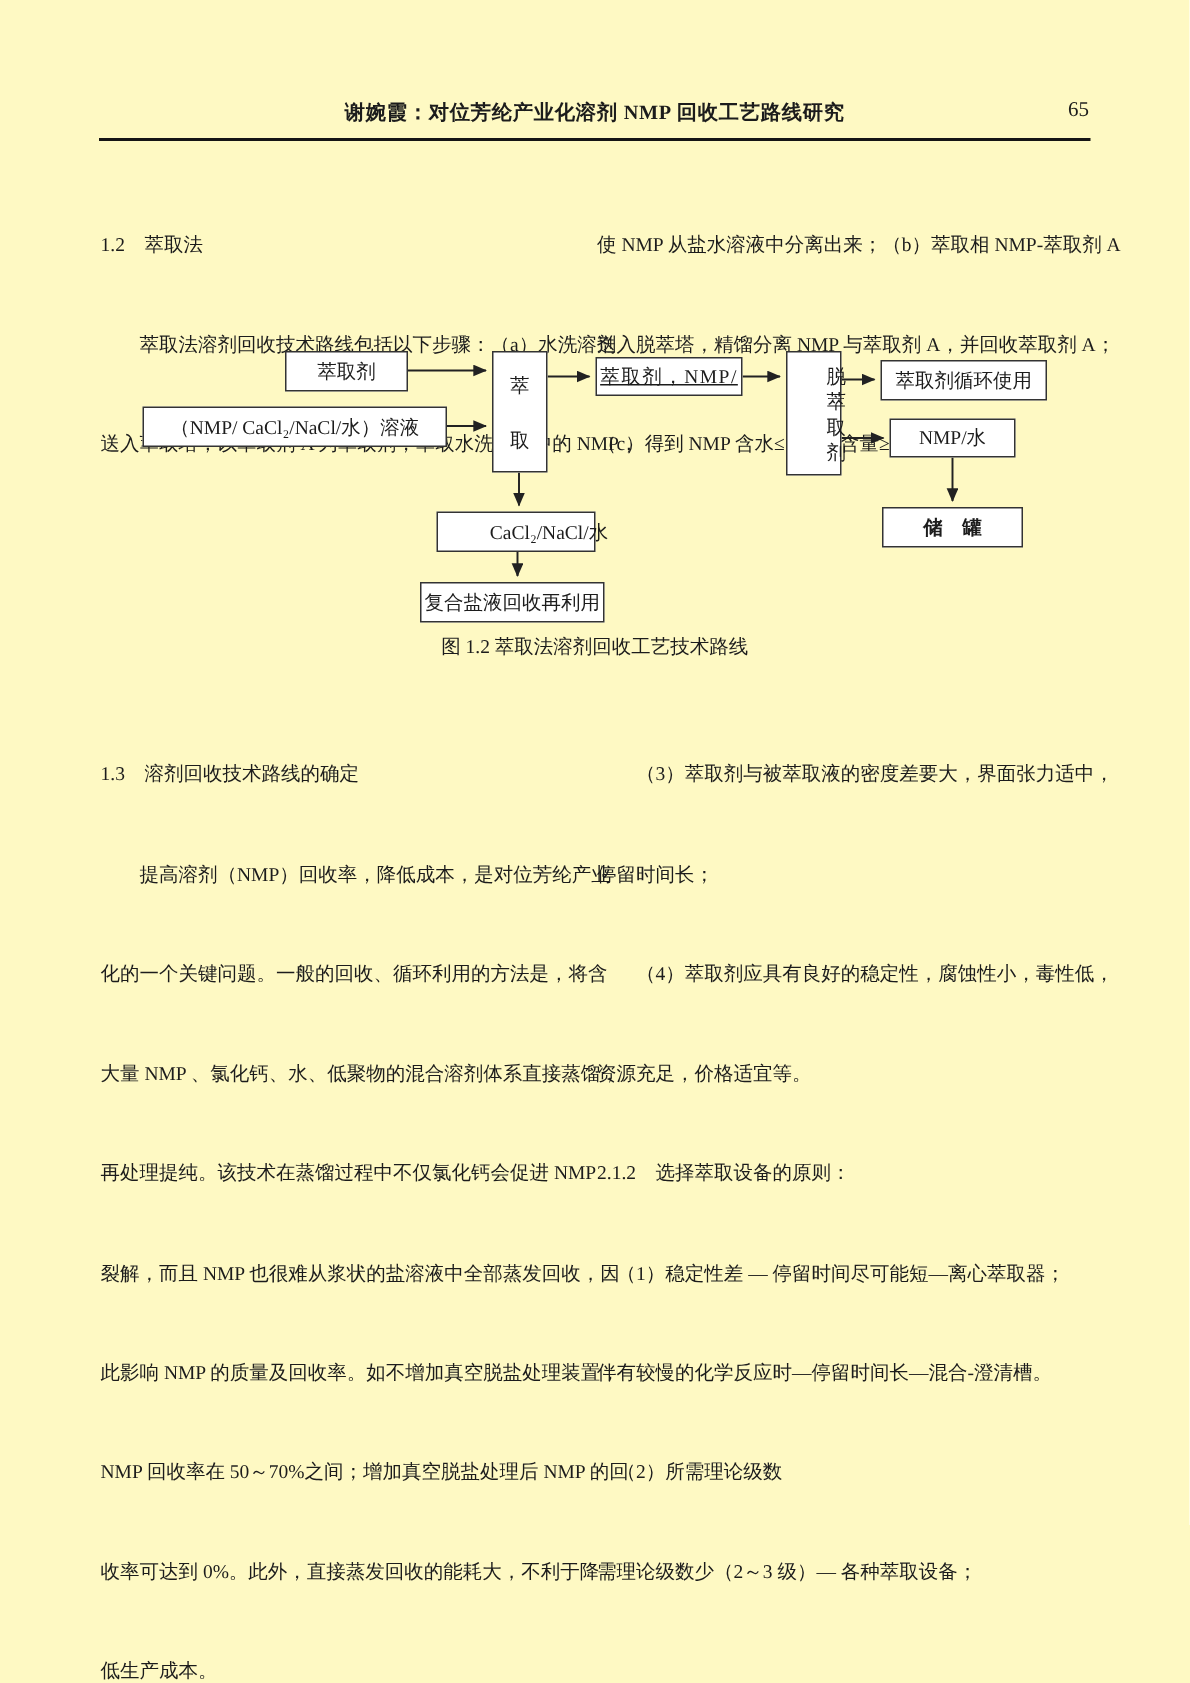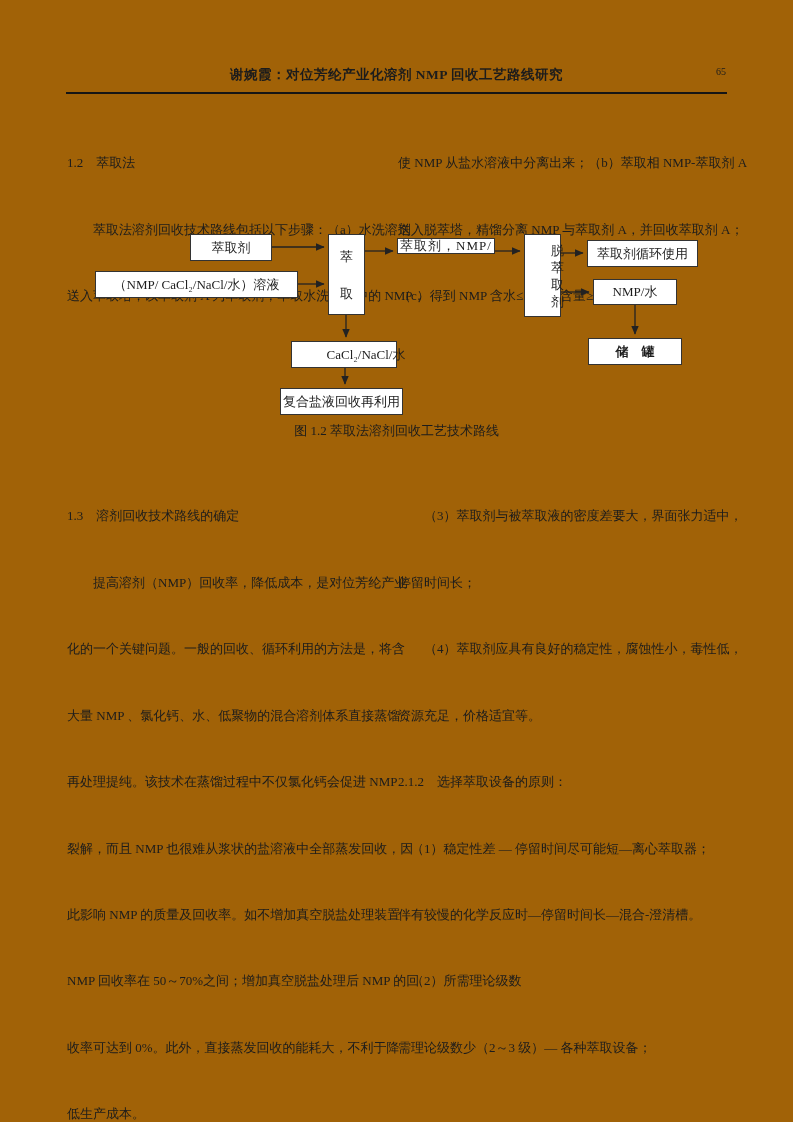--- a/index.html
+++ b/index.html
@@ -1,45 +1,45 @@
 <!DOCTYPE html>
 <html><head>
 <meta charset="utf-8">
 <style>
   html,body { margin:0; padding:0; background:#ffffff; }
   .page {
-    position:relative; width:793px; height:1122px; background:#a16207;
+    position:relative; width:793px; height:1122px; background:#fef9c3;
     font-family:"Liberation Serif", serif; color:#1c1c1c; overflow:hidden;
   }
   
   .hdr-title {
     position:absolute; top:66px; left:0; width:100%; text-align:center;
     font-size:13.5px; font-weight:bold; letter-spacing:0.5px;
   }
-  .hdr-page { position:absolute; top:66px; right:67px; font-size:10px; }
+  .hdr-page { position:absolute; top:66px; right:67px; font-size:14px; }
   .hdr-rule { position:absolute; top:92px; left:66px; width:661px; height:0; border-top:2px solid #151515; }
   
   .col { position:absolute; width:336px; font-size:13px; line-height:22.15px; white-space:pre; }
   .intro-left  { left:67px;  top:108px; }
   .intro-right { left:398px; top:108px; }
   .main-left   { left:67px;  top:461px; }
   .main-right  { left:398px; top:461px; }
   .tline { height:22.15px; overflow:visible; }
   
   .figure { position:absolute; left:90px; top:228px; width:620px; height:195px; }
   .fig-svg { position:absolute; left:0; top:0; }
   .node {
     position:absolute; border:1.4px solid #333; background:#fff; box-sizing:border-box;
     font-size:13px; display:flex; align-items:center; justify-content:center;
     white-space:pre; text-align:center;
   }
   .n-extractant    { left:100px; top:6px;   width:82px;  height:27px; }
   .n-feed          { left:5px;   top:43px;  width:203px; height:27px; }
   .n-extract-tower { left:238px; top:6px;   width:37px;  height:81px; }
-  .n-extract-phase { left:307px; top:10px;  width:98px;  height:16px; letter-spacing:1px; }
+  .n-extract-phase { left:307px; top:10px;  width:98px;  height:26px; letter-spacing:1px;text-decoration:underline; }
   .n-strip-tower   { left:434px; top:6px;   width:37px;  height:83px; }
   .n-recycle       { left:497px; top:12px;  width:111px; height:27px;text-align:center; }
   .n-nmp-water     { left:503px; top:51px;  width:84px;  height:26px; }
   .n-tank          { left:498px; top:110px; width:94px;  height:27px;font-weight:bold; }
   .n-salt          { left:201px; top:113px; width:106px; height:27px;padding-left:44px; }
   .n-reuse         { left:190px; top:160px; width:123px; height:27px; }
   .vtext { display:block; width:15px; margin:0 auto; word-break:break-all; text-align:center; white-space:normal; }
   .vtext.two  { line-height:37px; }
   .vtext.four { line-height:17px;margin-left:30px; }
   .caption { position:absolute; top:422px; left:0; width:100%; text-align:center; font-size:13px; }

